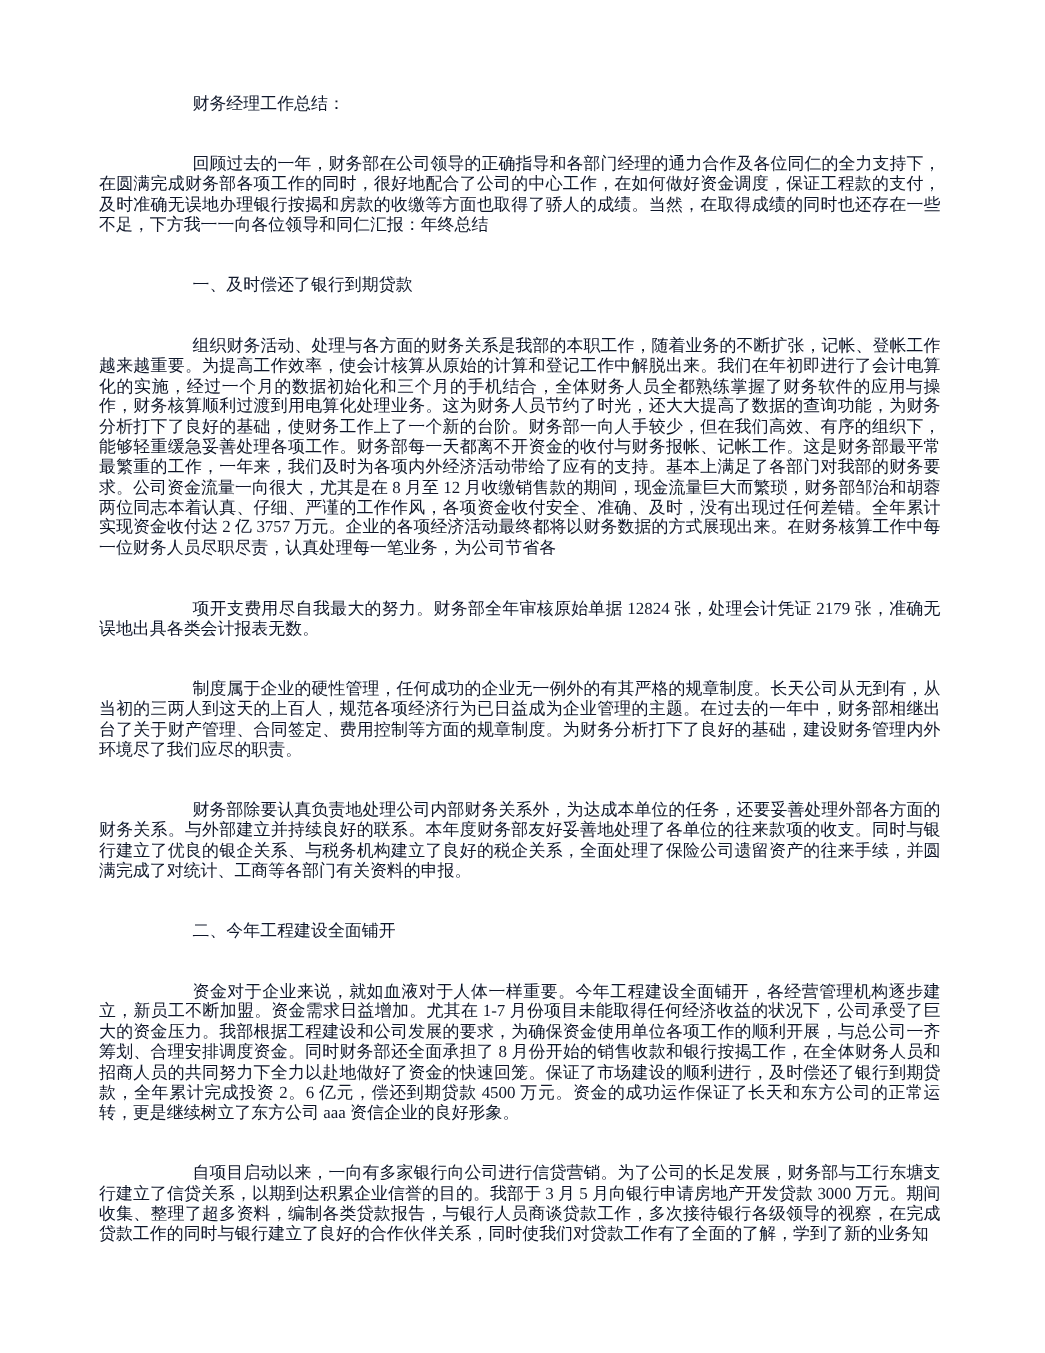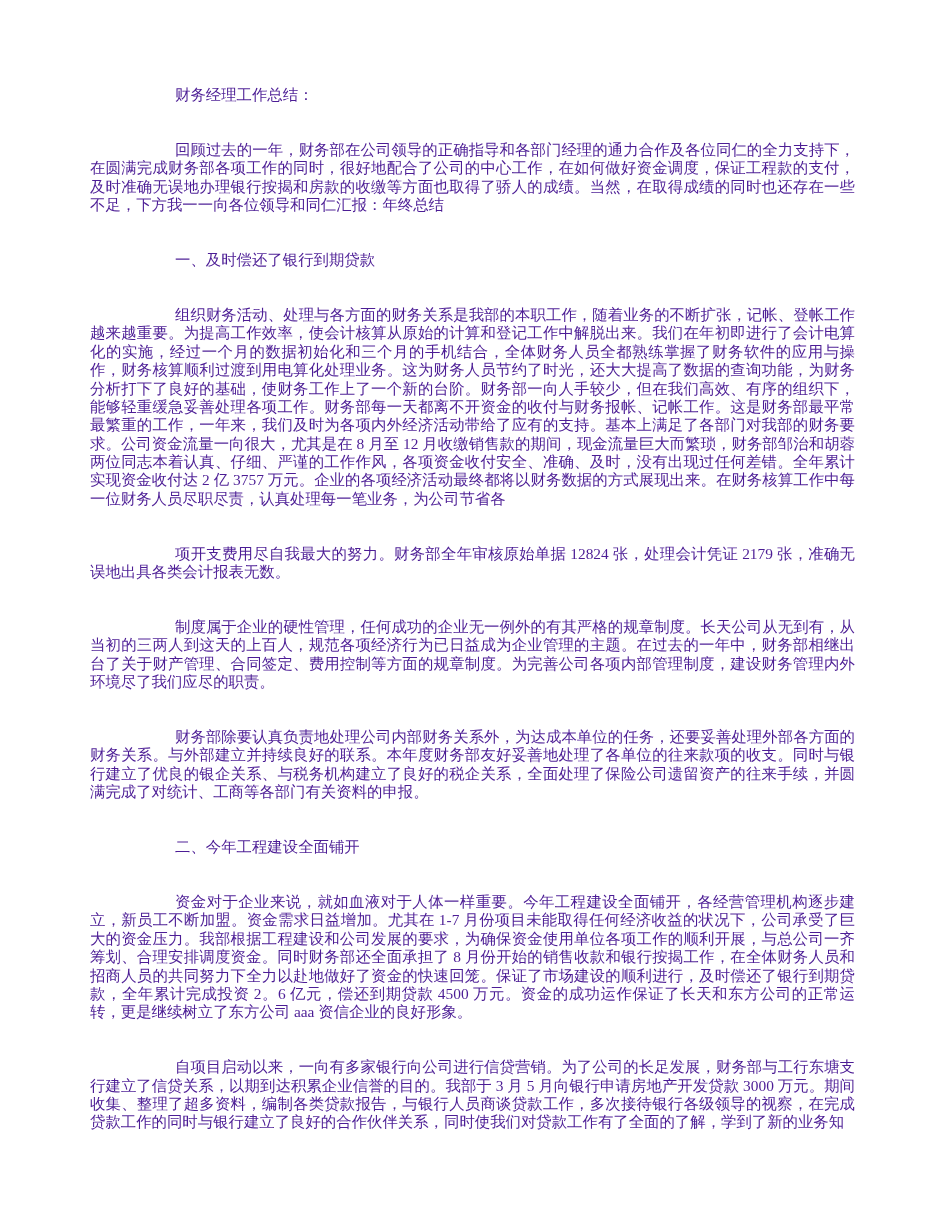--- a/index.html
+++ b/index.html
@@ -15,21 +15,21 @@
     width: 950px;
     height: 1230px;
     padding: 86px 95px 30px 90px;
     background: #ffffff;
     font-family: "Liberation Serif", "DejaVu Serif", serif;
   }
   .para {
     margin: 0 0 36.7px 0;
     font-size: 15.4px;
     line-height: 18.34px;
-    color: #4c1d95;
+    color: #0f172a;
     text-indent: 85px;
     text-align: justify;
     word-break: normal;
   }
   .para.last {
     margin-bottom: 17px;
   }
 </style>
 </head>
 <body>
@@ -39,21 +39,21 @@
   <p class="para">财务经理工作总结：</p>
 
   <p class="para">回顾过去的一年，财务部在公司领导的正确指导和各部门经理的通力合作及各位同仁的全力支持下，在圆满完成财务部各项工作的同时，很好地配合了公司的中心工作，在如何做好资金调度，保证工程款的支付，及时准确无误地办理银行按揭和房款的收缴等方面也取得了骄人的成绩。当然，在取得成绩的同时也还存在一些不足，下方我一一向各位领导和同仁汇报：年终总结</p>
 
   <p class="para">一、及时偿还了银行到期贷款</p>
 
   <p class="para">组织财务活动、处理与各方面的财务关系是我部的本职工作，随着业务的不断扩张，记帐、登帐工作越来越重要。为提高工作效率，使会计核算从原始的计算和登记工作中解脱出来。我们在年初即进行了会计电算化的实施，经过一个月的数据初始化和三个月的手机结合，全体财务人员全都熟练掌握了财务软件的应用与操作，财务核算顺利过渡到用电算化处理业务。这为财务人员节约了时光，还大大提高了数据的查询功能，为财务分析打下了良好的基础，使财务工作上了一个新的台阶。财务部一向人手较少，但在我们高效、有序的组织下，能够轻重缓急妥善处理各项工作。财务部每一天都离不开资金的收付与财务报帐、记帐工作。这是财务部最平常最繁重的工作，一年来，我们及时为各项内外经济活动带给了应有的支持。基本上满足了各部门对我部的财务要求。公司资金流量一向很大，尤其是在 8 月至 12 月收缴销售款的期间，现金流量巨大而繁琐，财务部邹治和胡蓉两位同志本着认真、仔细、严谨的工作作风，各项资金收付安全、准确、及时，没有出现过任何差错。全年累计实现资金收付达 2 亿 3757 万元。企业的各项经济活动最终都将以财务数据的方式展现出来。在财务核算工作中每一位财务人员尽职尽责，认真处理每一笔业务，为公司节省各</p>
 
   <p class="para">项开支费用尽自我最大的努力。财务部全年审核原始单据 12824 张，处理会计凭证 2179 张，准确无误地出具各类会计报表无数。</p>
 
-  <p class="para">制度属于企业的硬性管理，任何成功的企业无一例外的有其严格的规章制度。长天公司从无到有，从当初的三两人到这天的上百人，规范各项经济行为已日益成为企业管理的主题。在过去的一年中，财务部相继出台了关于财产管理、合同签定、费用控制等方面的规章制度。为完善公司各项内部管理制度，建设财务管理内外环境尽了我们应尽的职责。</p>
+  <p class="para">制度属于企业的硬性管理，任何成功的企业无一例外的有其严格的规章制度。长天公司从无到有，从当初的三两人到这天的上百人，规范各项经济行为已日益成为企业管理的主题。在过去的一年中，财务部相继出台了关于财产管理、合同签定、费用控制等方面的规章制度。为财务分析打下了良好的基础，建设财务管理内外环境尽了我们应尽的职责。</p>
 
   <p class="para">财务部除要认真负责地处理公司内部财务关系外，为达成本单位的任务，还要妥善处理外部各方面的财务关系。与外部建立并持续良好的联系。本年度财务部友好妥善地处理了各单位的往来款项的收支。同时与银行建立了优良的银企关系、与税务机构建立了良好的税企关系，全面处理了保险公司遗留资产的往来手续，并圆满完成了对统计、工商等各部门有关资料的申报。</p>
 
   <p class="para">二、今年工程建设全面铺开</p>
 
   <p class="para">资金对于企业来说，就如血液对于人体一样重要。今年工程建设全面铺开，各经营管理机构逐步建立，新员工不断加盟。资金需求日益增加。尤其在 1-7 月份项目未能取得任何经济收益的状况下，公司承受了巨大的资金压力。我部根据工程建设和公司发展的要求，为确保资金使用单位各项工作的顺利开展，与总公司一齐筹划、合理安排调度资金。同时财务部还全面承担了 8 月份开始的销售收款和银行按揭工作，在全体财务人员和招商人员的共同努力下全力以赴地做好了资金的快速回笼。保证了市场建设的顺利进行，及时偿还了银行到期贷款，全年累计完成投资 2。6 亿元，偿还到期贷款 4500 万元。资金的成功运作保证了长天和东方公司的正常运转，更是继续树立了东方公司 aaa 资信企业的良好形象。</p>
 
   <p class="para last">自项目启动以来，一向有多家银行向公司进行信贷营销。为了公司的长足发展，财务部与工行东塘支行建立了信贷关系，以期到达积累企业信誉的目的。我部于 3 月 5 月向银行申请房地产开发贷款 3000 万元。期间收集、整理了超多资料，编制各类贷款报告，与银行人员商谈贷款工作，多次接待银行各级领导的视察，在完成贷款工作的同时与银行建立了良好的合作伙伴关系，同时使我们对贷款工作有了全面的了解，学到了新的业务知</p>
 
 </div>

